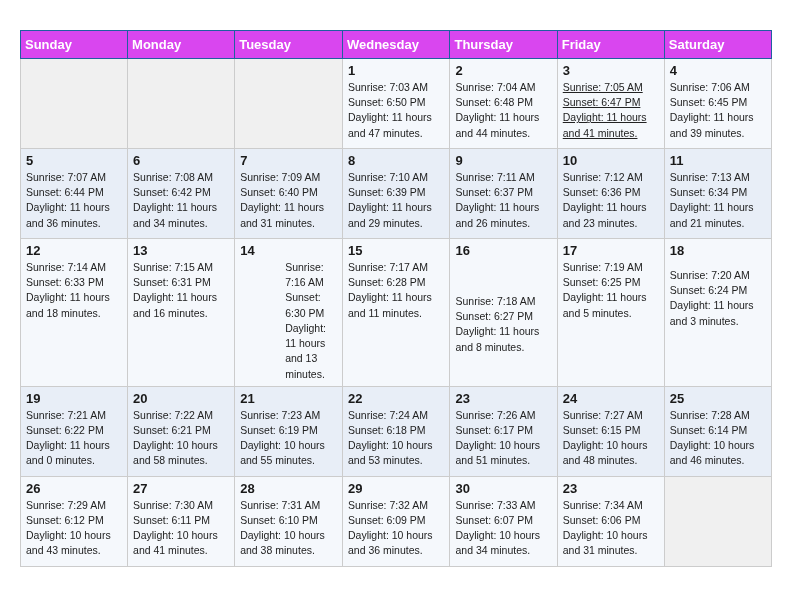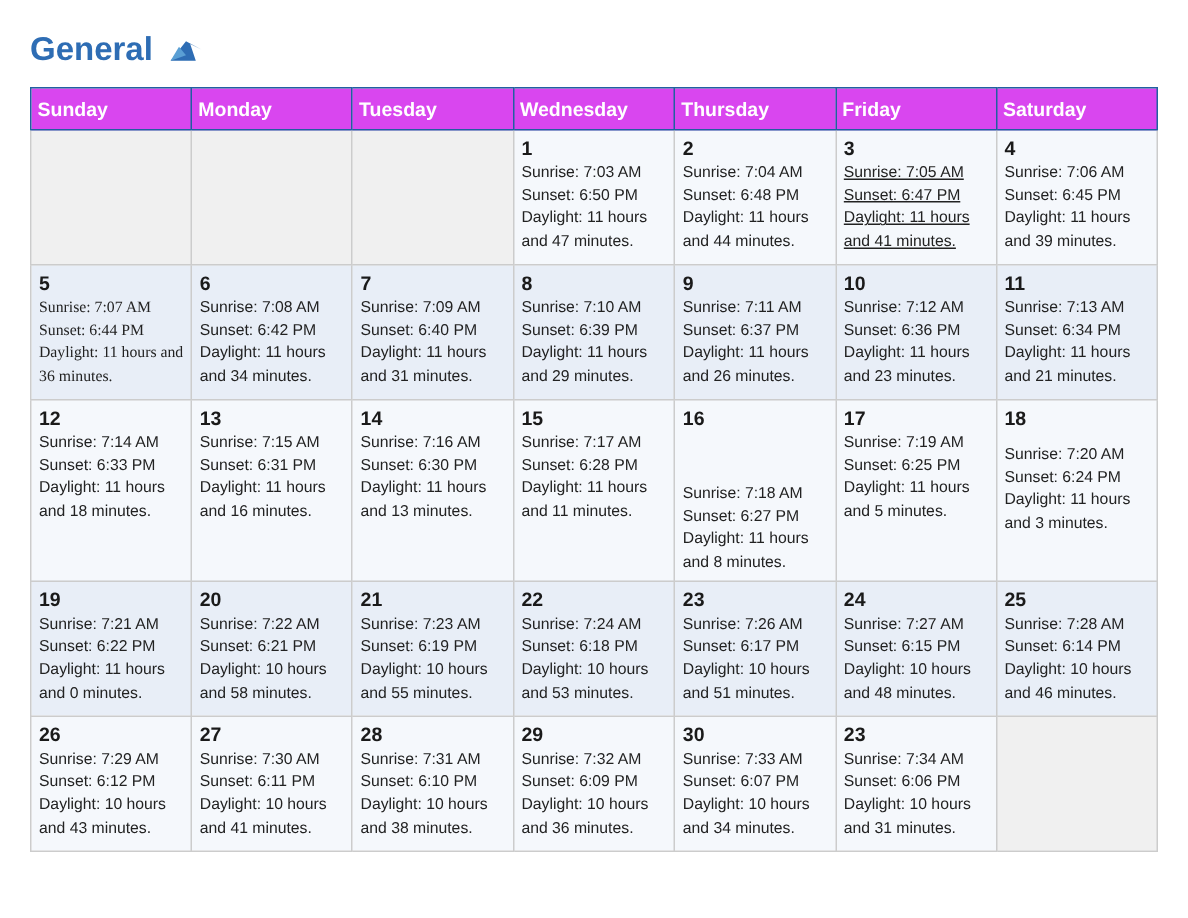--- a/index.html
+++ b/index.html
@@ -88,29 +88,20 @@
     .empty-cell {
       background: #f0f0f0 !important;
     }
   </style>
 </head>
 <body>
 
 <div class="header">
   <div class="logo">
     <div>
-      <div style="display:flex;align-items:center;">
-        <div class="logo-text">
-          <span>General</span>
-          <svg class="logo-icon" viewBox="0 0 30 30" style="display:inline-block;vertical-align:middle;margin-left:2px;">
-            <polygon points="4,22 15,8 26,14 18,10 22,22" fill="#2e6db4"></polygon>
-            <polygon points="4,22 10,12 15,18" fill="#5a9fd4"></polygon>
-          </svg>
-        </div>
-      </div>
     </div>
   </div>
   <div class="title-block">
     <div class="month-title"></div>
     <div class="location"></div>
   </div>
 </div>
 
 <table class="calendar">
   <thead>
@@ -150,21 +141,21 @@
         <td>
           <span class="day-num">4</span>
           <div class="day-info" style="white-space: pre-line;">Sunrise: 7:06 AM
 Sunset: 6:45 PM
 Daylight: 11 hours and 39 minutes.</div>
         </td>
       </tr>
       <tr>
         <td>
           <span class="day-num">5</span>
-          <div class="day-info" style="white-space: pre-line; font-family: Liberation Serif, serif;">Sunrise: 7:07 AM
+          <div class="day-info" style="white-space: pre-line;">Sunrise: 7:07 AM
 Sunset: 6:44 PM
 Daylight: 11 hours and 36 minutes.</div>
         </td>
         <td>
           <span class="day-num">6</span>
           <div class="day-info" style="white-space: pre-line;">Sunrise: 7:08 AM
 Sunset: 6:42 PM
 Daylight: 11 hours and 34 minutes.</div>
         </td>
         <td>
@@ -206,21 +197,21 @@
 Daylight: 11 hours and 18 minutes.</div>
         </td>
         <td>
           <span class="day-num">13</span>
           <div class="day-info" style="white-space: pre-line;">Sunrise: 7:15 AM
 Sunset: 6:31 PM
 Daylight: 11 hours and 16 minutes.</div>
         </td>
         <td>
           <span class="day-num">14</span>
-          <div class="day-info" style="white-space: pre-line;">Sunrise: 7:16 AM
+          <div class="day-info" style="white-space: pre-line; margin-left: 45px;">Sunrise: 7:16 AM
 Sunset: 6:30 PM
 Daylight: 11 hours and 13 minutes.</div>
         </td>
         <td>
           <span class="day-num">15</span>
           <div class="day-info" style="white-space: pre-line;">Sunrise: 7:17 AM
 Sunset: 6:28 PM
 Daylight: 11 hours and 11 minutes.</div>
         </td>
         <td>

